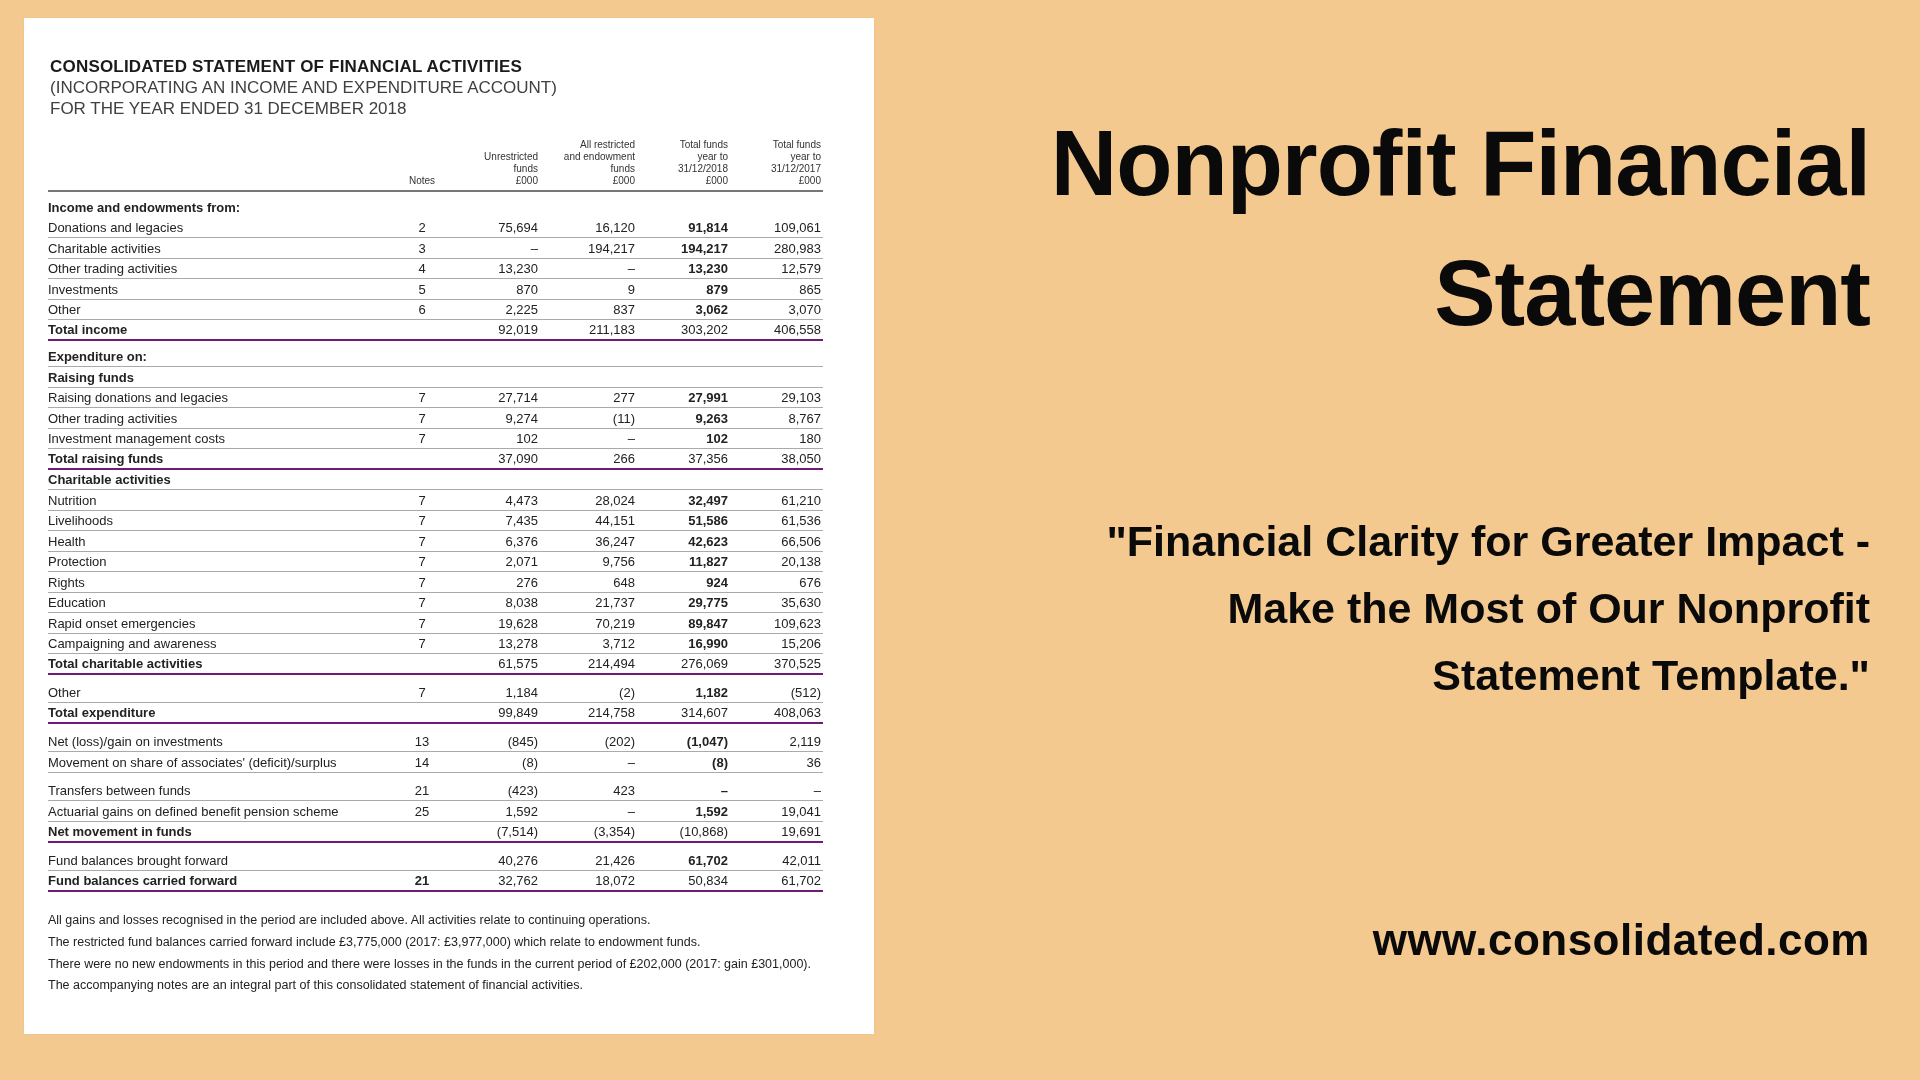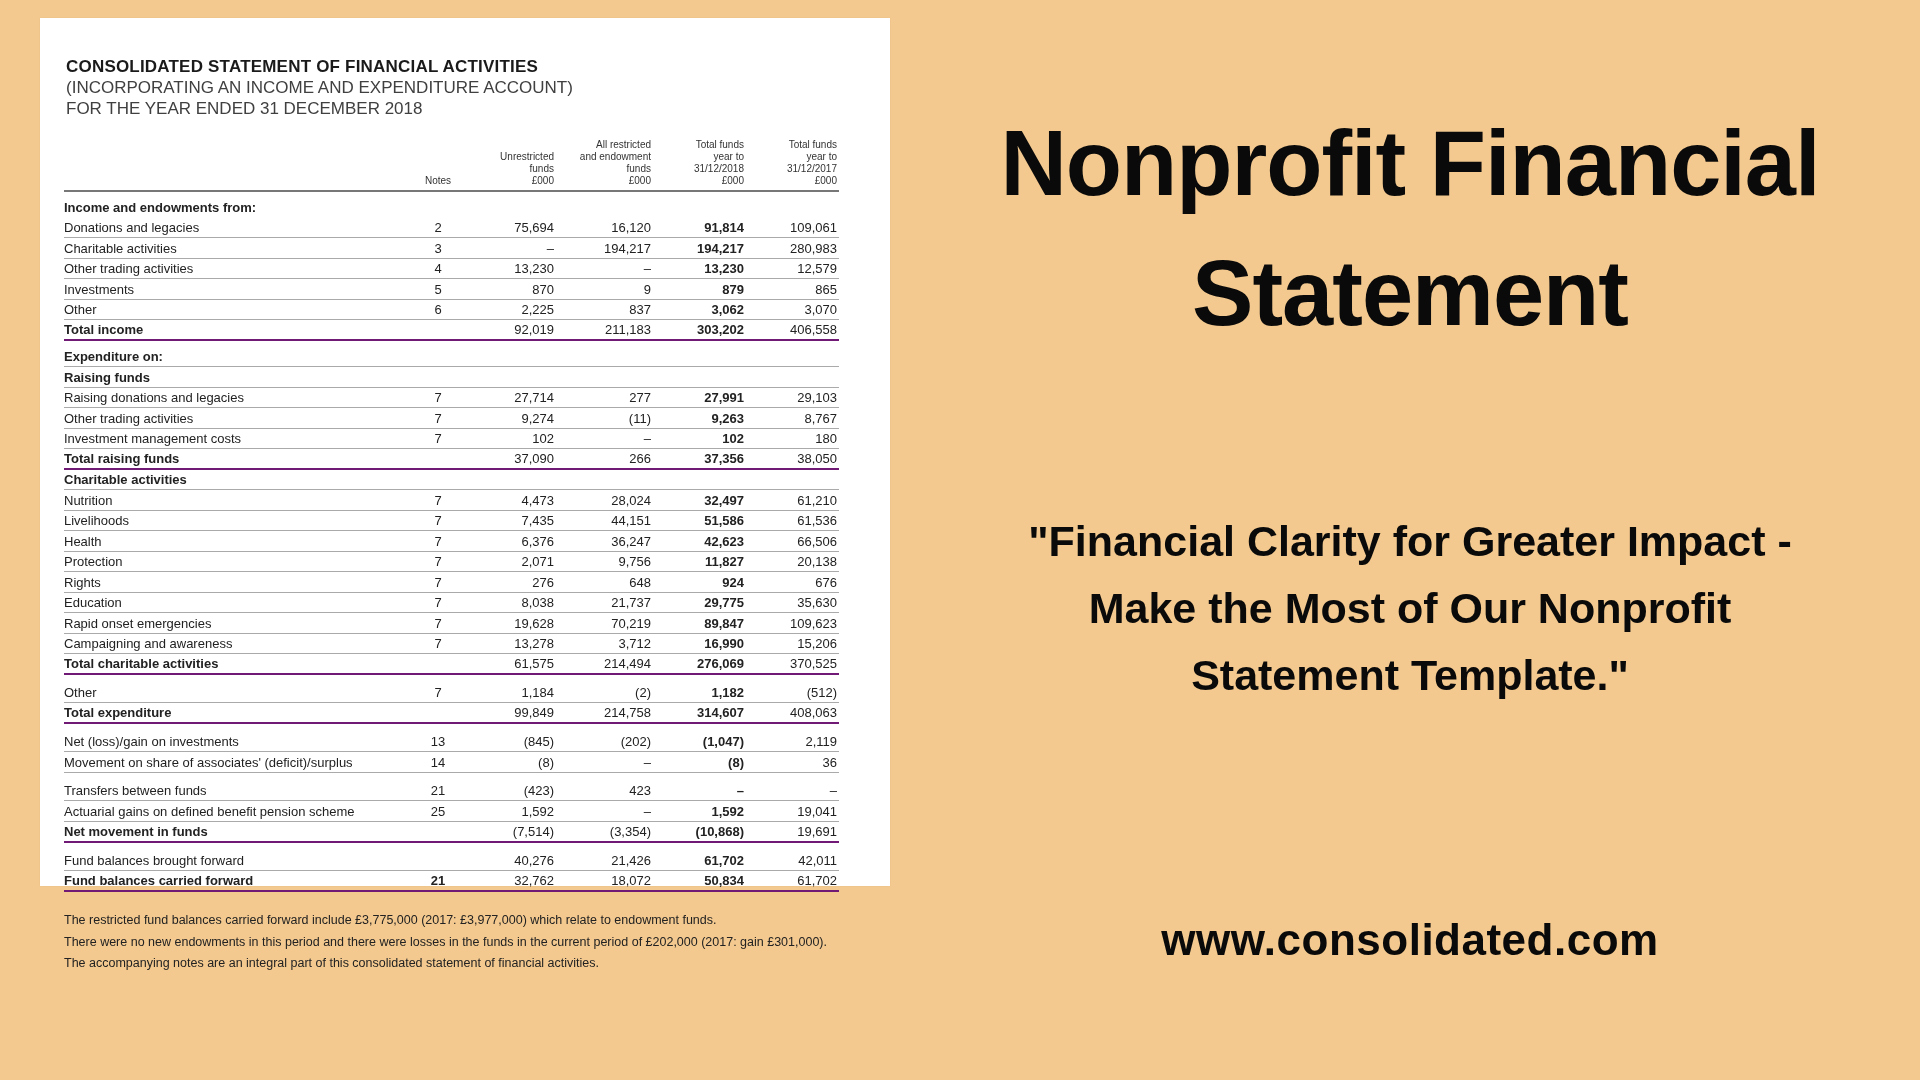--- a/index.html
+++ b/index.html
@@ -5,22 +5,22 @@
     * { margin: 0; padding: 0; box-sizing: border-box; }
     html, body { width: 1920px; height: 1080px; overflow: hidden; }
     body {
       background: #f3c98f;
       font-family: "Liberation Sans", "DejaVu Sans", sans-serif;
       position: relative;
       color: #111;
     }
     .doc {
       position: absolute;
-      left: 40px; top: 18px;
-      width: 850px; height: 868px;
+      left: 24px; top: 18px;
+      width: 850px; height: 1016px;
       background: #ffffff;
       padding: 38px 52px 0 24px;
       box-shadow: 0 0 2px rgba(0,0,0,0.05);
     }
     .doc-title {
       font-size: 17px; font-weight: bold; letter-spacing: 0.2px;
       margin-left: 2px; line-height: 21px; color: #1a1a1a;
     }
     .doc-sub {
       font-size: 17px; line-height: 21px; margin-left: 2px; color: #404040;
@@ -61,36 +61,36 @@
     col.notes { width: 60px; }
     col.n1 { width: 87px; }
     col.n2 { width: 97px; }
     col.n3 { width: 93px; }
     col.n4 { width: 93px; }
     tr.section td { border-bottom: none; font-weight: bold; padding-top: 7px; height: 22px; }
     tr.subsection td { font-weight: bold; border-bottom: 1px solid #aaa; }
     tr.subsection.topline td { border-top: 1px solid #aaa; }
     tr.total td { font-weight: bold; border-bottom: 2px solid #701a75; }
     tr.total td.c-num { font-weight: normal; }
-    tr.total td.c-bold { font-weight: bold; }
+    tr.total td.c-bold { font-weight: normal; }
     tr.gap td { border-bottom: none; height: 8px; }
     .notes {
       margin-top: 20px;
       font-size: 12.5px;
       line-height: 17px;
       color: #222;
       width: 780px;
     }
     .notes p { margin-bottom: 5px; }
     .notes p.tight { margin-bottom: 4px; }
     .right {
       position: absolute;
       left: 950px; top: 0;
       width: 920px; height: 1080px;
-      text-align: center;
+      text-align: right;
       color: #0a0a0a;
     }
     .headline {
       position: absolute;
       left: 0; right: 0; top: 98px;
       font-size: 92px;
       font-weight: bold;
       line-height: 130px;
       letter-spacing: -1px;
     }
@@ -401,20 +401,21 @@
           <td class="c-notes">21</td>
           <td class="c-num">32,762</td>
           <td class="c-num">18,072</td>
           <td class="c-num c-bold">50,834</td>
           <td class="c-num">61,702</td>
         </tr>
       </tbody>
   </table>
 
   <div class="notes">
+    <p>All gains and losses recognised in the period are included above. All activities relate to continuing operations.</p>
     <p>The restricted fund balances carried forward include £3,775,000 (2017: £3,977,000) which relate to endowment funds.</p>
     <p class="tight">There were no new endowments in this period and there were losses in the funds in the current period of £202,000 (2017: gain £301,000).</p>
     <p>The accompanying notes are an integral part of this consolidated statement of financial activities.</p>
   </div>
 </div>
 
 <div class="right">
   <div class="headline">
     <div>Nonprofit Financial</div>
     <div>Statement</div>

